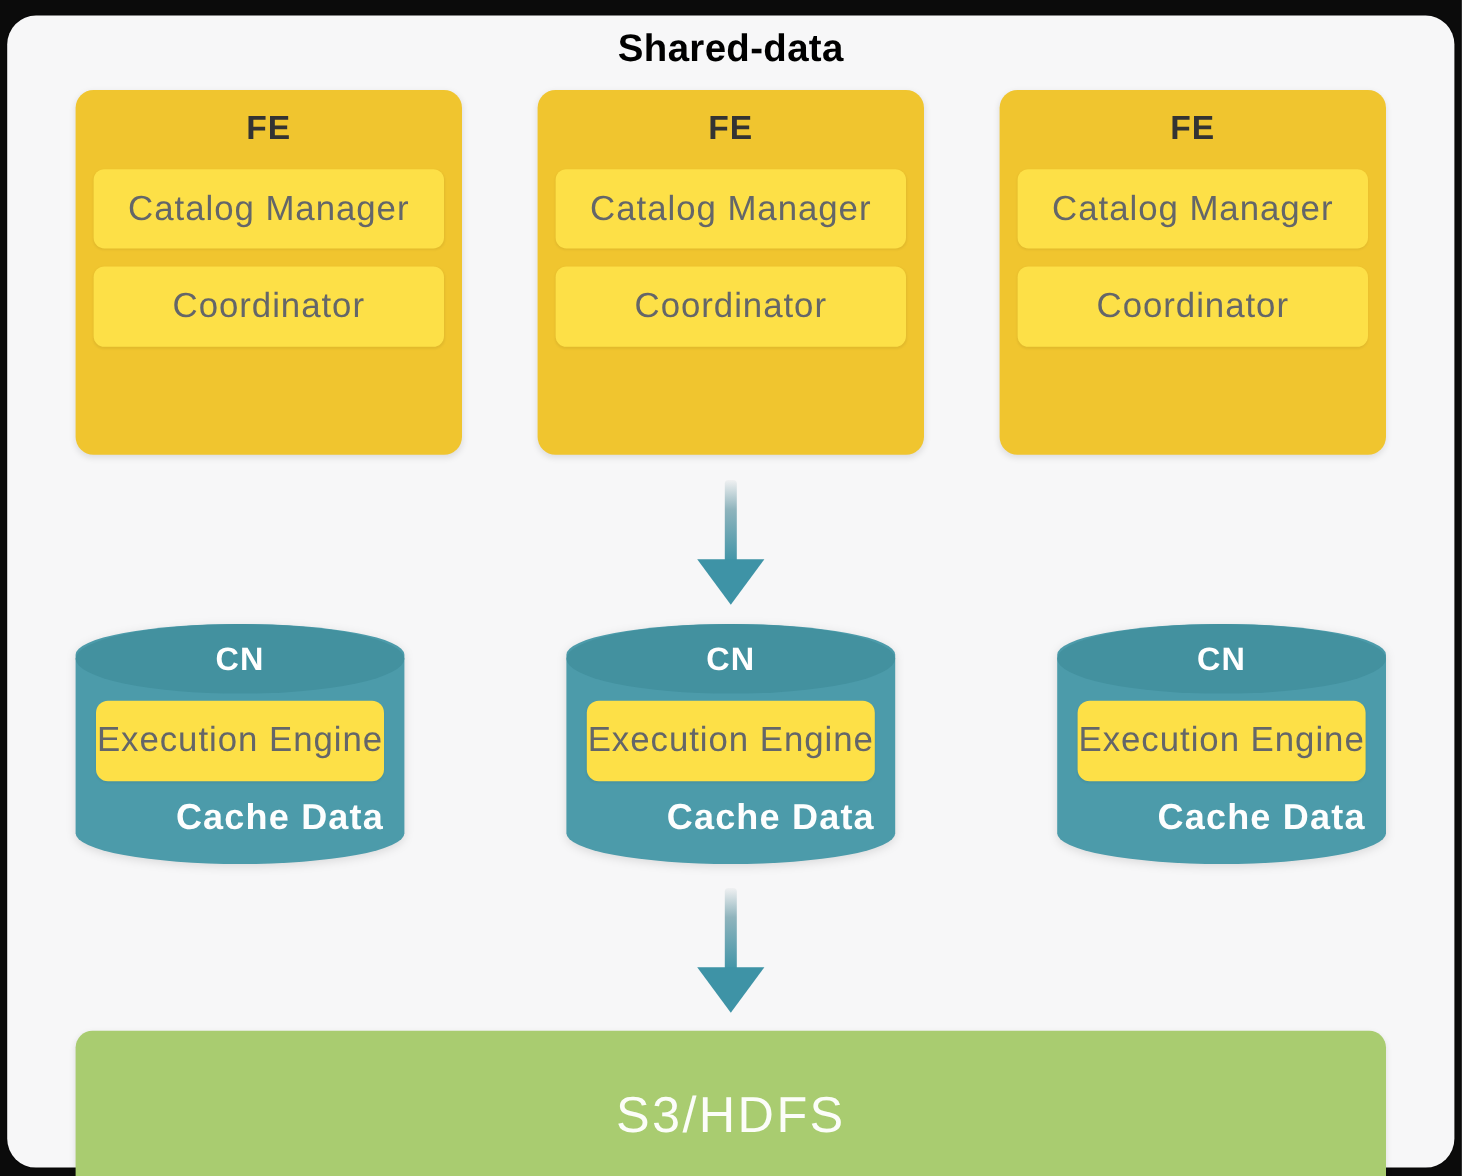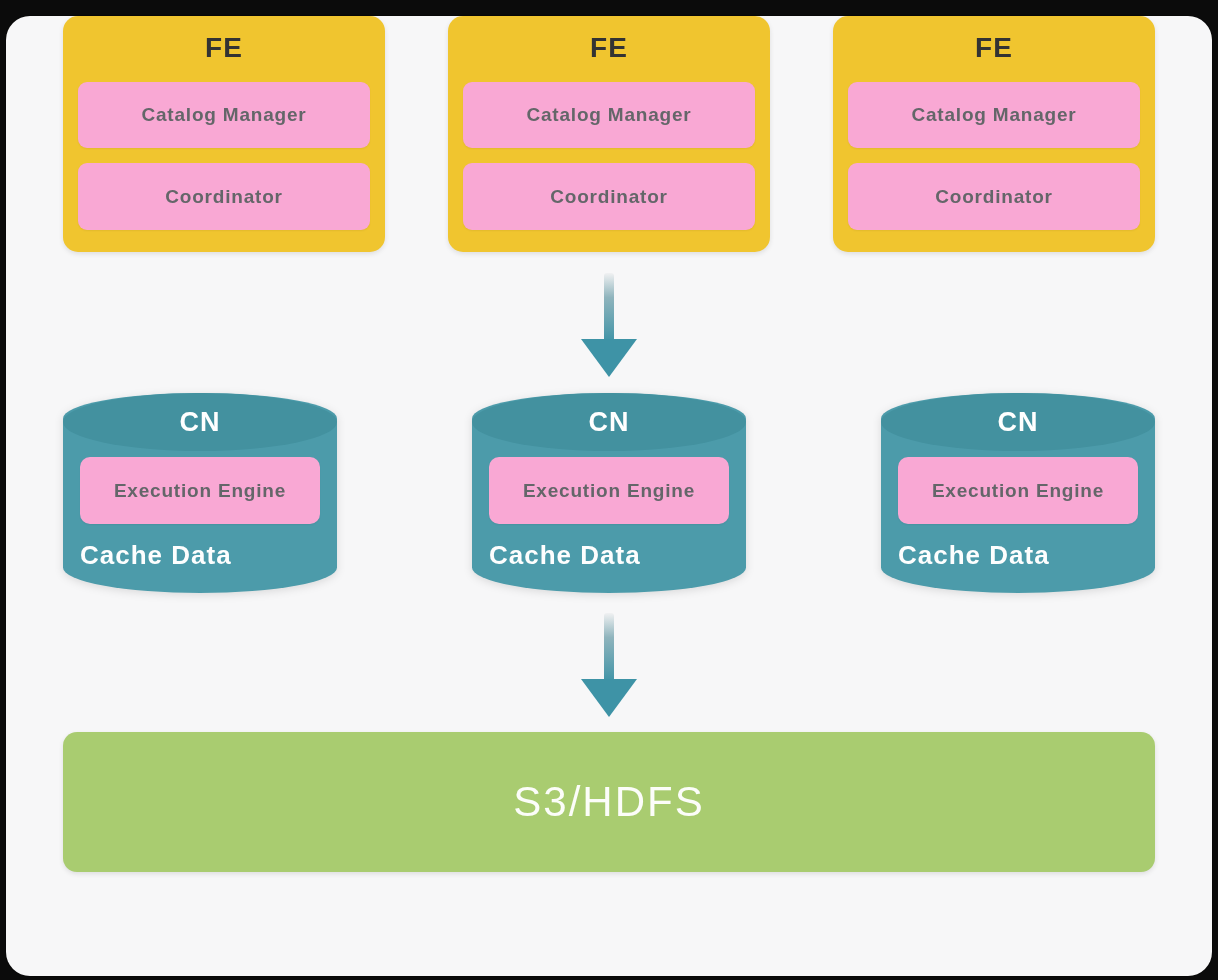--- a/index.html
+++ b/index.html
@@ -31,48 +31,47 @@
   }
   .node-row {
     display: flex;
     justify-content: space-between;
     margin-top: 16px;
   }
   
   .fe-node {
     box-sizing: border-box;
     width: 322px;
-    height: 236px;
+    height: 304px;
     background: var(--fe-fill, #F0C52F);
     border-radius: 15px;
     padding: 16px 15px 22px 15px;
     box-shadow: 0 2px 5px rgba(0,0,0,0.10);
   }
   .fe-label {
     text-align: center;
     font-size: 28px;
     font-weight: 700;
     color: var(--fe-label-text, #333);
     letter-spacing: 1px;
     line-height: 32px;
     margin-bottom: 18px;
   }
   .component-box {
     box-sizing: border-box;
     height: 66px;
-    background: #f9a8d4;
+    background: #fde047;
     border-radius: 9px;
     display: flex;
     align-items: center;
     justify-content: center;
-    font-size: 19px;
+    font-size: 29px;
     color: var(--component-text, #646669);
     letter-spacing: 0.8px;
     box-shadow: 0 1px 2px rgba(0,0,0,0.06);
-    font-weight: bold;
   }
   .component-box + .component-box { margin-top: 15px; height: 67px; text-align: center; }
   
   .arrow-row { display: flex; justify-content: center; }
   .arrow-row.first { margin-top: 21px; }
   .arrow-row.second { margin-top: 20px; }
   .down-arrow { position: relative; width: 56px; height: 104px; }
   .down-arrow .shaft {
     position: absolute;
     top: 0; left: 50%;
@@ -114,22 +113,22 @@
     font-size: 27px;
     font-weight: 700;
     color: #FFFFFF;
     letter-spacing: 1px;
     line-height: 30px;
     margin-bottom: 20px;
   }
   .cn-node .component-box { height: 67px; border-radius: 10px; }
   .cache-label {
     margin-top: 16px;
-    text-align: left;
-    font-size: 26px;
+    text-align: right;
+    font-size: 30px;
     font-weight: 700;
     color: #FDFEFE;
     letter-spacing: 1px;
     line-height: 30px;
   }
   
   .storage-bar {
     margin-top: 15px;
     height: 140px;
     background: var(--storage-fill, #A9CC70);
@@ -141,20 +140,21 @@
     letter-spacing: 2px;
     color: rgba(255,255,255,0.96);
     box-shadow: 0 2px 5px rgba(0,0,0,0.10);
   }
 </style>
 </head>
 <body>
 
 <div class="panel">
 
+  <div class="diagram-title">Shared-data</div>
 
   <div class="node-row">
     <div class="fe-node">
       <div class="fe-label">FE</div>
       <div class="component-box">Catalog Manager</div>
       <div class="component-box">Coordinator</div>
     </div>
     <div class="fe-node">
       <div class="fe-label">FE</div>
       <div class="component-box">Catalog Manager</div>

